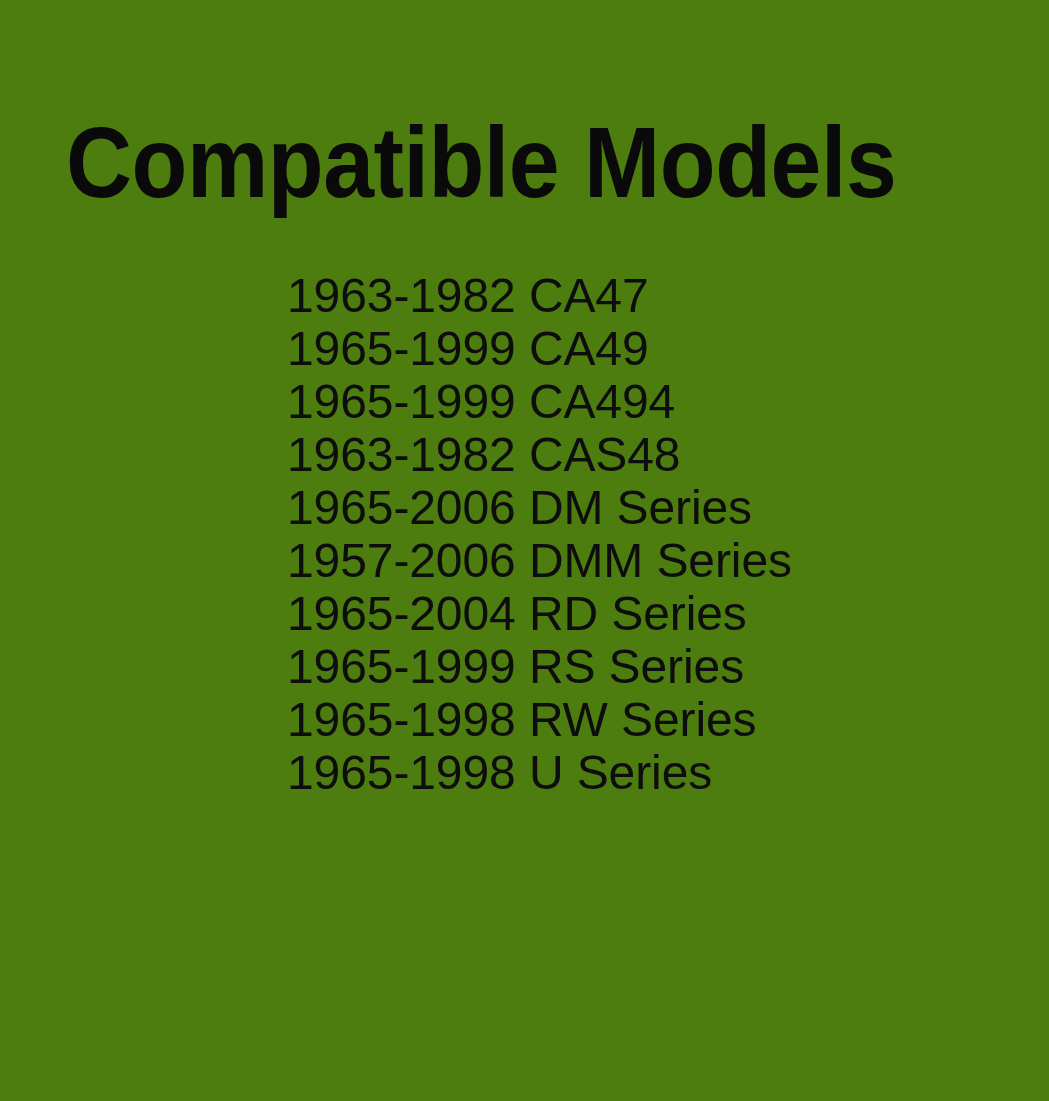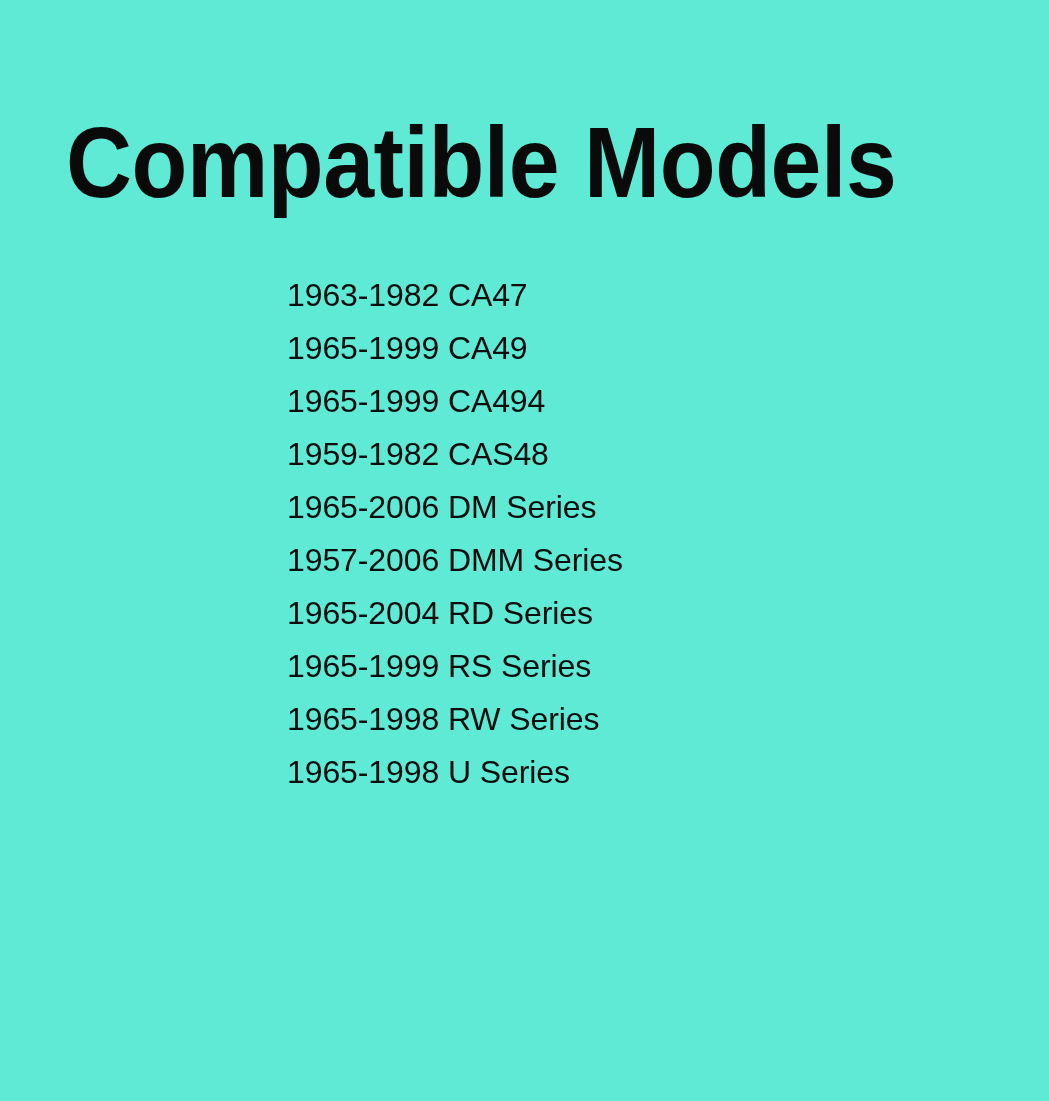--- a/index.html
+++ b/index.html
@@ -11,21 +11,21 @@
 
   body {
     font-family: "Liberation Sans", "DejaVu Sans", sans-serif;
     -webkit-font-smoothing: antialiased;
   }
 
   #page {
     position: relative;
     width: 1049px;
     height: 1101px;
-    background: #5eead4;
+    background: #4d7c0f;
     overflow: hidden;
   }
 
   
   #title-block {
     position: absolute;
     left: 0;
     top: 0;
     width: 1049px;
     height: 240px;
@@ -55,21 +55,21 @@
     left: 287px;
     top: 269px;
     margin: 0;
     padding: 0;
     list-style: none;
     width: 700px;
   }
 
   #models-list li {
     font-family: "Liberation Sans", "DejaVu Sans", sans-serif;
-    font-size: 32px;
+    font-size: 48px;
     font-weight: 400;
     line-height: 53px;
     height: 53px;
     color: #0d0d0d;
     white-space: nowrap;
     letter-spacing: -0.1px;
   }
 </style>
 </head>
 <body>
@@ -77,21 +77,21 @@
 <div id="page">
 
   <div id="title-block">
     <h1 id="page-title">Compatible Models</h1>
   </div>
 
   <ul id="models-list">
     <li>1963-1982 CA47</li>
     <li>1965-1999 CA49</li>
     <li>1965-1999 CA494</li>
-    <li>1959-1982 CAS48</li>
+    <li>1963-1982 CAS48</li>
     <li>1965-2006 DM Series</li>
     <li>1957-2006 DMM Series</li>
     <li>1965-2004 RD Series</li>
     <li>1965-1999 RS Series</li>
     <li>1965-1998 RW Series</li>
     <li>1965-1998 U Series</li>
   </ul>
 
 </div>
 

